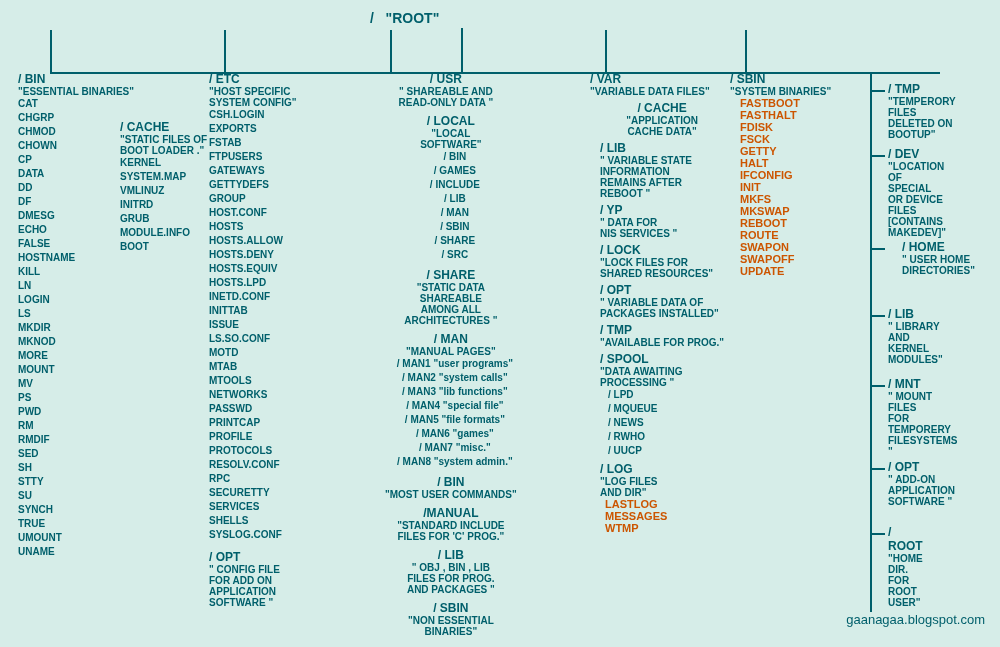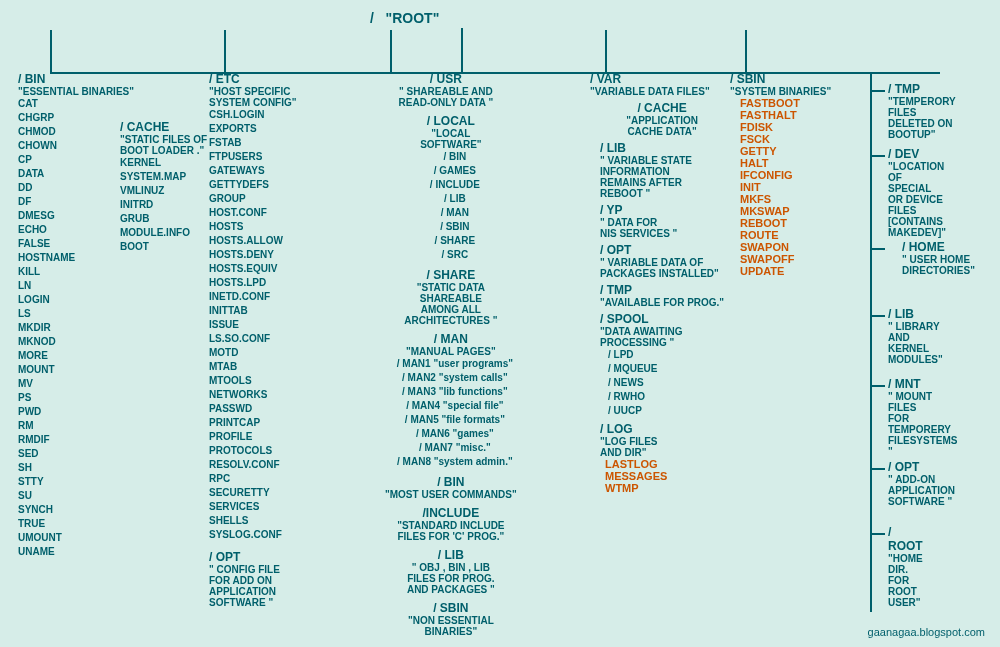--- a/index.html
+++ b/index.html
@@ -34,24 +34,24 @@
       font-weight: bold;
       font-size: 10px;
       line-height: 1.4;
     }
     .highlight-orange {
       color: #cc5500;
       font-weight: bold;
     }
     .watermark {
       position: absolute;
-      bottom: 9px;
+      bottom: 20px;
       right: 15px;
       color: #005f6b;
-      font-size: 11px;
+      font-size: 13px;
     }
     
     .connector-h {
       position: absolute;
       border-top: 2px solid #005f6b;
     }
     .connector-v {
       position: absolute;
       border-left: 2px solid #005f6b;
     }
@@ -129,21 +129,21 @@
           / MAN1 "user programs"<br>/ MAN2 "system calls"<br>/ MAN3 "lib functions"<br>/ MAN4 "special file"<br>/ MAN5 "file formats"<br>/ MAN6 "games"<br>/ MAN7 "misc."<br>/ MAN8 "system admin."
         </div>
       </div>
 
       <div style="margin-top:6px; margin-left:10px;">
         <div class="dir-name">/ BIN</div>
         <div class="dir-desc">"MOST USER COMMANDS"</div>
       </div>
 
       <div style="margin-top:6px; margin-left:10px;">
-        <div class="dir-name">/INCLUDE</div>
+        <div class="dir-name">/MANUAL</div>
         <div class="dir-desc">"STANDARD INCLUDE<br>FILES FOR 'C' PROG."</div>
       </div>
 
       <div style="margin-top:6px; margin-left:10px;">
         <div class="dir-name">/ LIB</div>
         <div class="dir-desc">" OBJ , BIN , LIB<br>FILES FOR PROG.<br>AND PACKAGES "</div>
       </div>
 
       <div style="margin-top:6px; margin-left:10px;">
         <div class="dir-name">/ SBIN</div>
@@ -166,20 +166,24 @@
       <div style="margin-top:4px; margin-left:10px;">
         <div class="dir-name">/ LIB</div>
         <div class="dir-desc">" VARIABLE STATE<br>INFORMATION<br>REMAINS AFTER<br>REBOOT "</div>
       </div>
 
       <div style="margin-top:4px; margin-left:10px;">
         <div class="dir-name">/ YP</div>
         <div class="dir-desc">" DATA FOR<br>NIS SERVICES "</div>
       </div>
 
+      <div style="margin-top:4px; margin-left:10px;">
+        <div class="dir-name">/ LOCK</div>
+        <div class="dir-desc">"LOCK FILES FOR<br>SHARED RESOURCES"</div>
+      </div>
 
       <div style="margin-top:4px; margin-left:10px;">
         <div class="dir-name">/ OPT</div>
         <div class="dir-desc">" VARIABLE DATA OF<br>PACKAGES INSTALLED"</div>
       </div>
 
 
       <div style="margin-top:4px; margin-left:10px;">
         <div class="dir-name">/ TMP</div>
         <div class="dir-desc">"AVAILABLE FOR PROG."</div>

